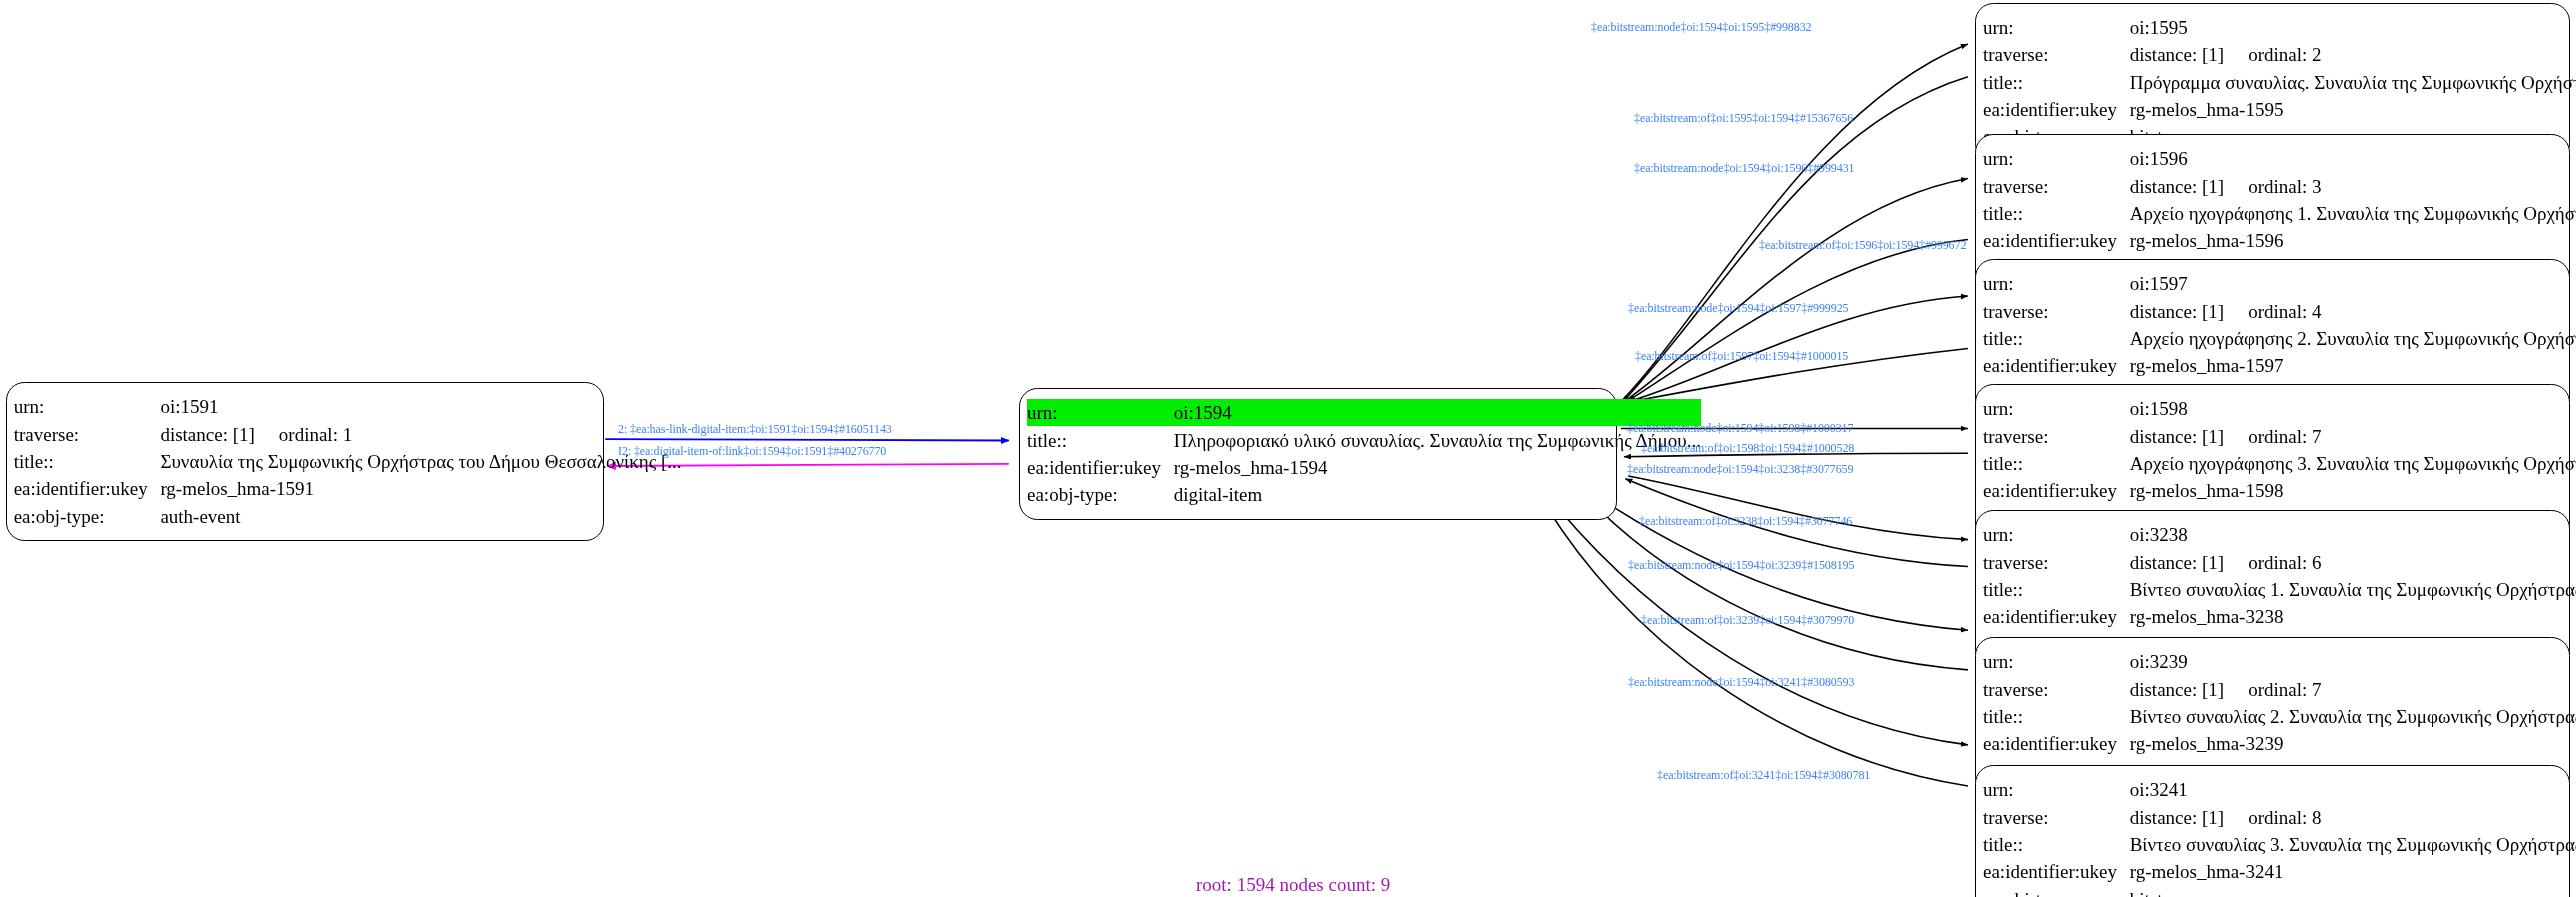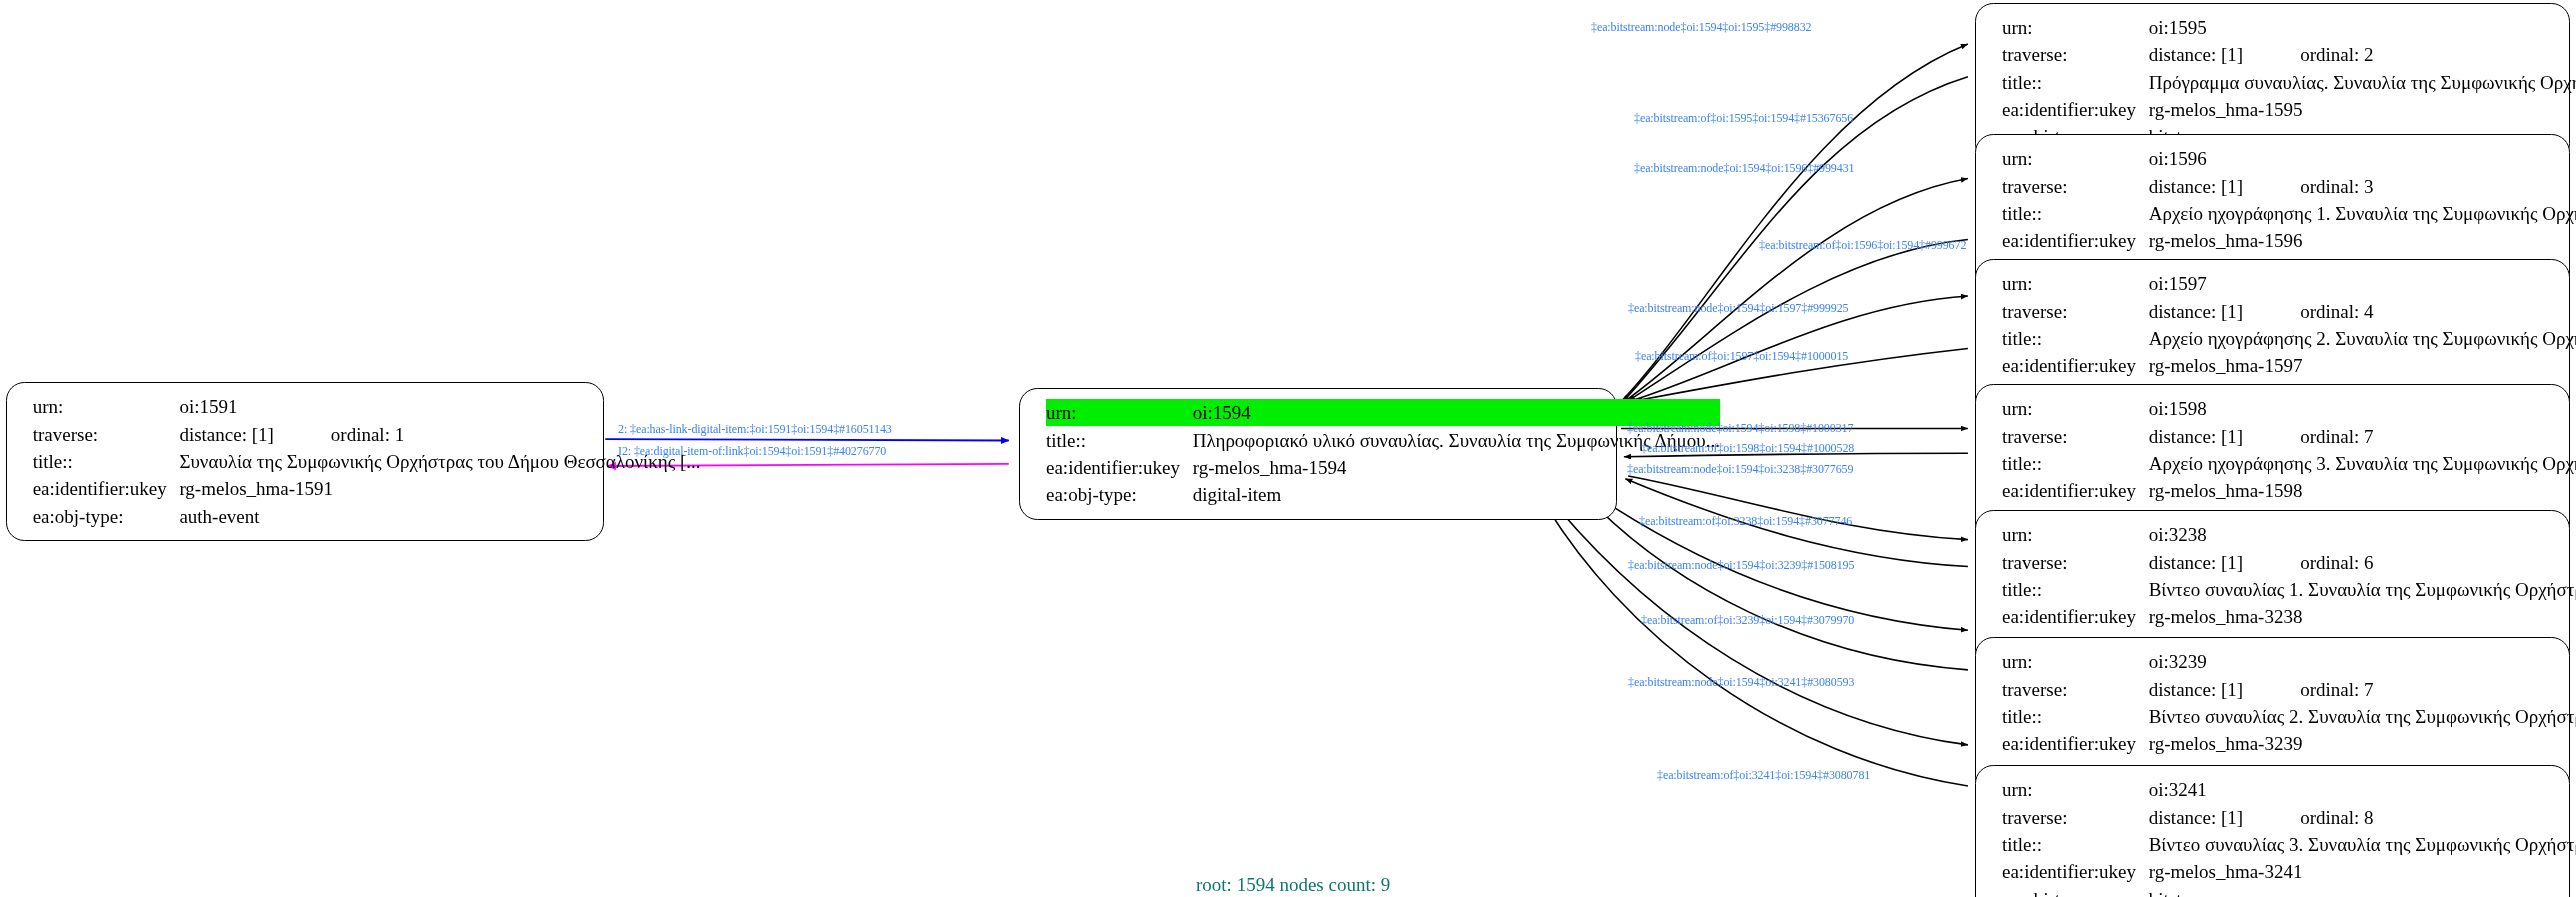--- a/index.html
+++ b/index.html
@@ -21,21 +21,21 @@
     width: 2576px;
     height: 898px;
     pointer-events: none;
   }
   .node {
     position: absolute;
     box-sizing: border-box;
     border: 1.4px solid #000000;
     border-radius: 18.4px;
     background: #ffffff;
-    padding: 10px 14px 10px 26px;
+    padding: 10px 14px 10px 7px;
   }
   .node table {
     border-collapse: collapse;
     border-spacing: 0;
     width: 100%;
   }
   .node td {
     font-size: 19px;
     line-height: 1.0;
     padding: 4.2px 0 4.2px 0;
@@ -47,34 +47,34 @@
     padding-right: 12.7px;
     width: 1%;
   }
   .node td.val {
     width: 99%;
   }
   .hl td {
     background: #00ee00;
   }
   .hl td.key { padding-right: 12.7px; }
-  .sub-ord { padding-left: 24px; margin-left: 33px; }
+  .sub-ord { padding-left: 24px; }
 
   .edge-label {
     position: absolute;
     font-size: 12px;
     line-height: 1.0;
     color: #3b82f6;
     white-space: nowrap;
     letter-spacing: -0.1px;
   }
   .caption {
     position: absolute;
     font-size: 19px;
-    color: #0f766e;
+    color: #a21caf;
     white-space: nowrap;
   }
 </style>
 </head>
 <body>
 
 <div id="stage">
 
   <svg id="edge-layer" viewBox="0 0 3639 1268" xmlns="http://www.w3.org/2000/svg">
     <defs>

